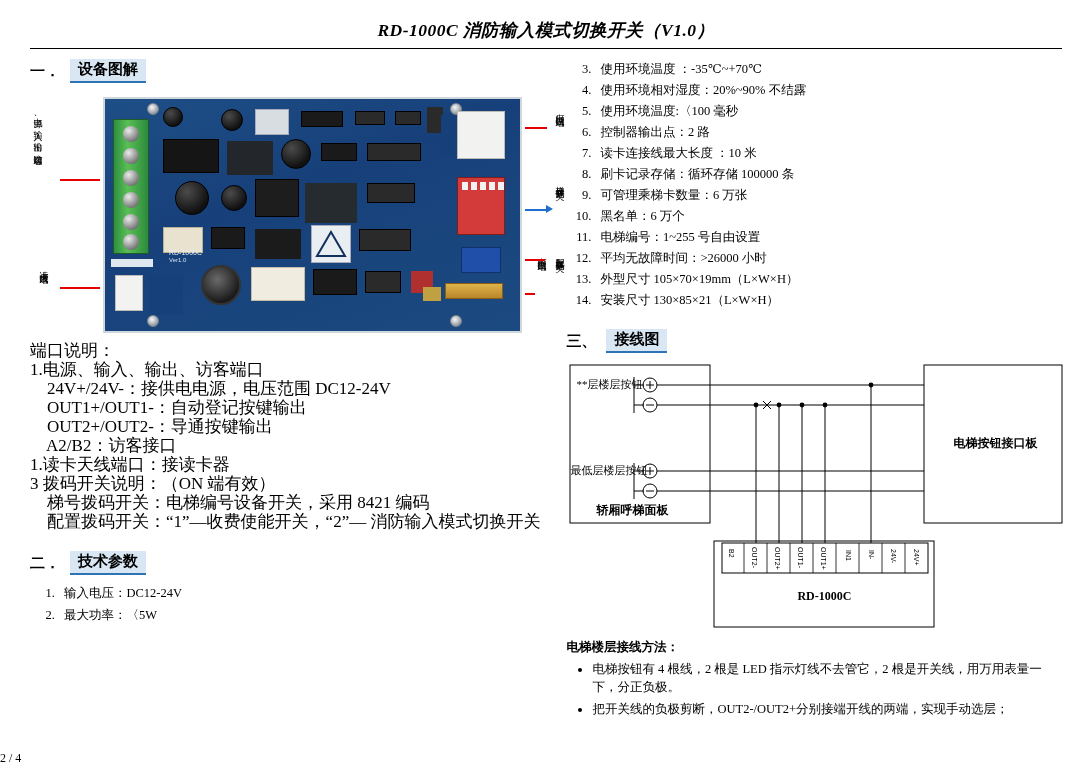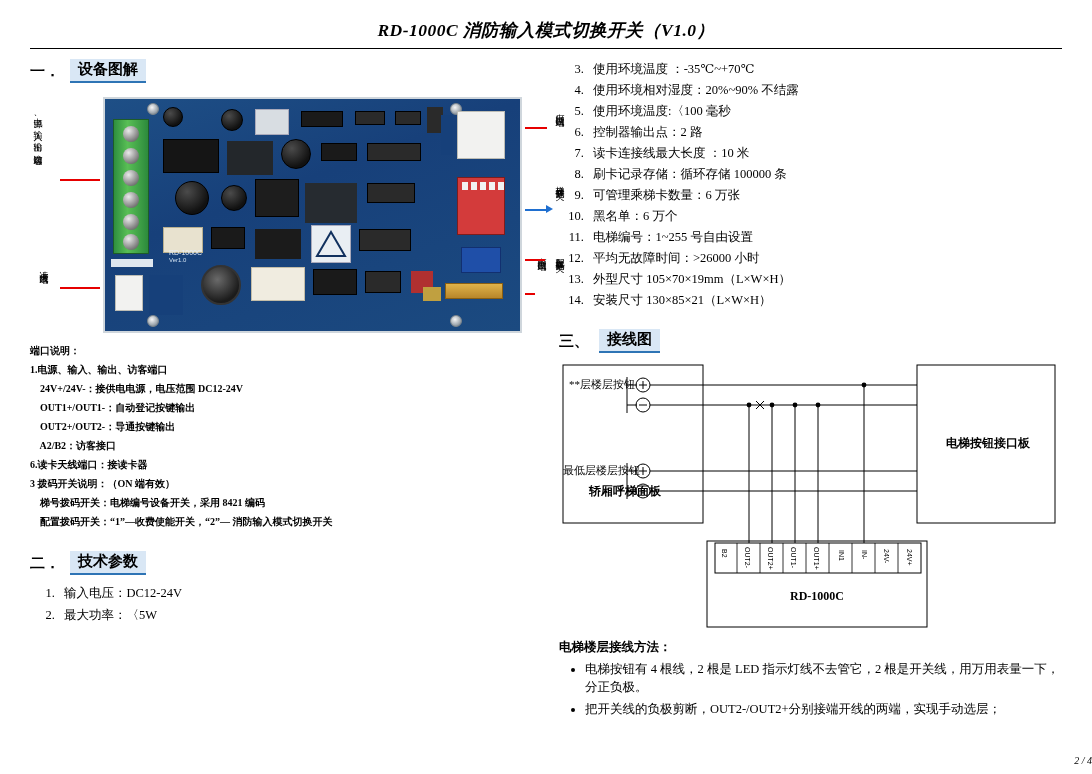--- a/index.html
+++ b/index.html
@@ -162,23 +162,22 @@
   .fig-caption {
     position: absolute;
     top: 243px;
     left: 0;
     width: 560px;
     text-align: center;
     font-size: 12px;
   }
   
   .body-text {
-    font-size: 10px;
+    font-size: 17px;
     line-height: 19px;
-    font-weight: bold;
   }
   .body-text .ln { white-space: pre; }
   ol.spec {
     font-size: 12.5px;
     line-height: 21.5px;
     margin: 0;
     padding-left: 28px;
   }
   ol.spec li { padding-left: 6px; }
   ol.spec.tight { line-height: 21px; }
@@ -199,23 +198,22 @@
     position: relative;
     margin-top: 8px;
     width: 500px;
     height: 270px;
   }
   .page-num {
     position: absolute;
     bottom: 8px;
     left: 0;
     width: 100%;
-    text-align: right;
-    font-size: 10px;
-    font-style: italic;
+    text-align: left;
+    font-size: 12px;
   }
 </style>
 </head>
 <body>
 
 <div class="page">
 
   <div class="doc-title">RD-1000C 消防输入模式切换开关（V1.0）</div>
   <div class="title-rule"></div>
 
@@ -337,21 +335,21 @@
 
       </div>
 
       <div class="body-text">
         <div>端口说明：</div>
         <div class="ln">1.电源、输入、输出、访客端口</div>
         <div class="ln">    24V+/24V-：接供电电源，电压范围 DC12-24V</div>
         <div class="ln">    OUT1+/OUT1-：自动登记按键输出</div>
         <div class="ln">    OUT2+/OUT2-：导通按键输出</div>
         <div class="ln">    A2/B2：访客接口</div>
-        <div class="ln">6.读卡天线端口：接读卡器</div>
+        <div class="ln">1.读卡天线端口：接读卡器</div>
         <div class="ln">3 拨码开关说明：（ON 端有效）</div>
         <div class="ln">    梯号拨码开关：电梯编号设备开关，采用 8421 编码</div>
         <div class="ln">    配置拨码开关：“1”—收费使能开关，“2”— 消防输入模式切换开关</div>
       </div>
 
       <div class="section-head" style="margin-top:20px;">
         <span class="section-num">二．</span>
         <span class="section-title">技术参数</span>
       </div>
 
@@ -438,21 +436,21 @@
           <circle cx="259" cy="44" r="2.4" fill="#000"></circle>
           <circle cx="305" cy="24" r="2.4" fill="#000"></circle>
 
           <line x1="197" y1="40" x2="205" y2="48" stroke="#000" stroke-width="1"></line>
           <line x1="205" y1="40" x2="197" y2="48" stroke="#000" stroke-width="1"></line>
         </svg>
 
         
         <div style="position:absolute; left:10px; top:16px; font-size:11px;">**层楼层按钮</div>
         <div style="position:absolute; left:4px; top:102px; font-size:11px;">最低层楼层按钮</div>
-        <div style="position:absolute; left:30px; top:122px; font-size:12px; font-weight:bold;">轿厢呼梯面板</div>
+        <div style="position:absolute; left:30px; top:141px; font-size:12px; font-weight:bold;">轿厢呼梯面板</div>
         <div style="position:absolute; left:374px; top:74px; width:110px; text-align:center; font-size:12px; font-weight:bold;">电梯按钮接口板</div>
         <div style="position:absolute; left:148px; top:228px; width:220px; text-align:center; font-size:12px; font-weight:bold;">RD-1000C</div>
 
         <div style="position:absolute; left:157px; top:184px; width:206px; height:28px;">
           <span style="position:absolute; left:5px; top:4px; font-size:7px; writing-mode:vertical-rl; font-family:'Liberation Sans',sans-serif;">B2</span>
           <span style="position:absolute; left:28px; top:2px; font-size:7px; writing-mode:vertical-rl; font-family:'Liberation Sans',sans-serif;">OUT2-</span>
           <span style="position:absolute; left:51px; top:2px; font-size:7px; writing-mode:vertical-rl; font-family:'Liberation Sans',sans-serif;">OUT2+</span>
           <span style="position:absolute; left:74px; top:2px; font-size:7px; writing-mode:vertical-rl; font-family:'Liberation Sans',sans-serif;">OUT1-</span>
           <span style="position:absolute; left:97px; top:2px; font-size:7px; writing-mode:vertical-rl; font-family:'Liberation Sans',sans-serif;">OUT1+</span>
           <span style="position:absolute; left:122px; top:5px; font-size:7px; writing-mode:vertical-rl; font-family:'Liberation Sans',sans-serif;">IN1</span>

